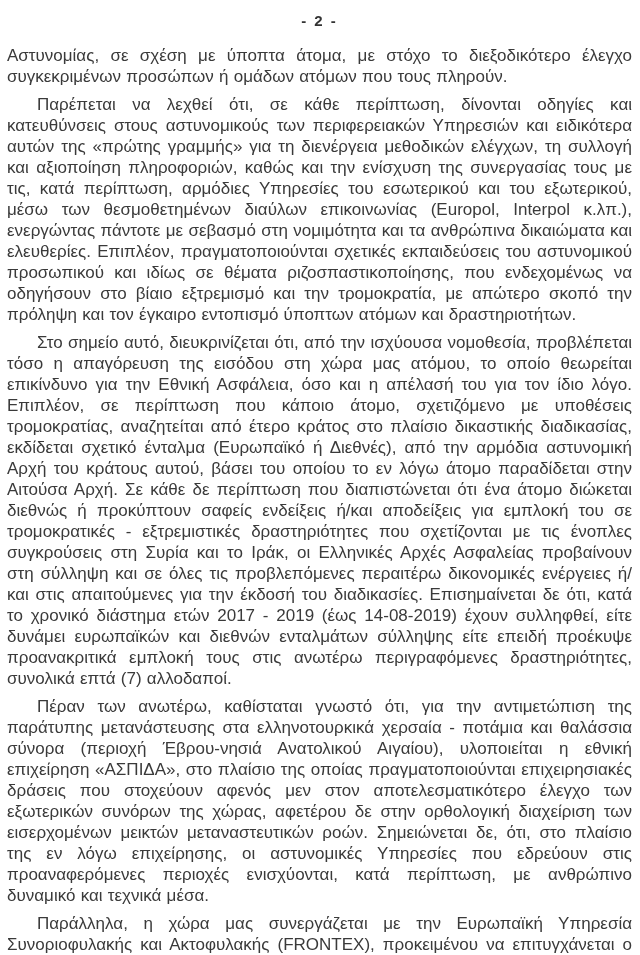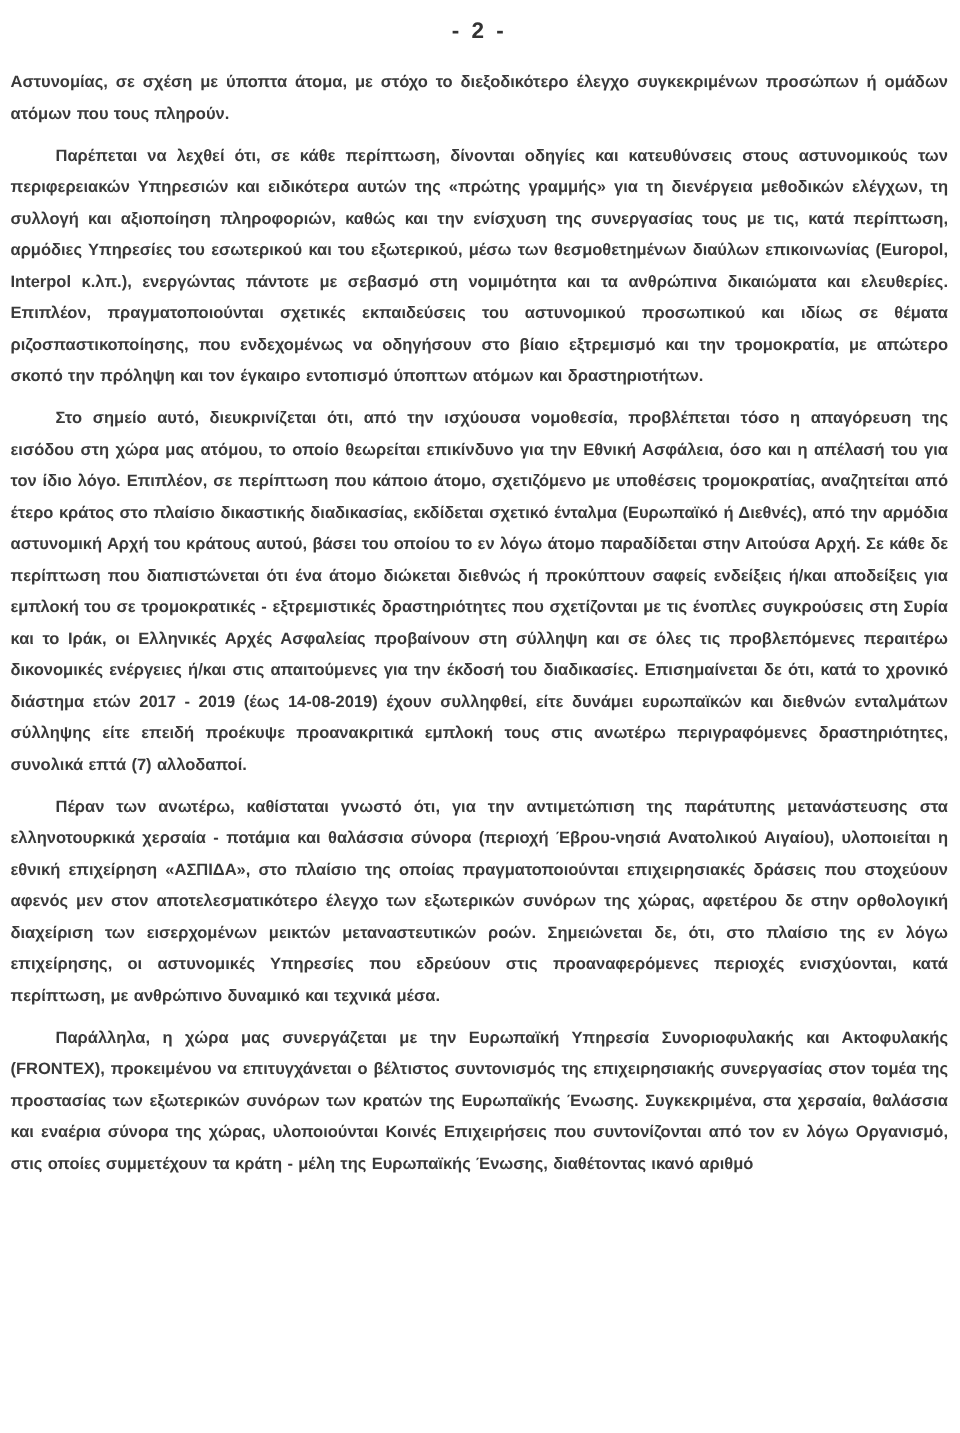--- a/index.html
+++ b/index.html
@@ -24,26 +24,25 @@
     text-align: center;
     font-weight: bold;
     font-size: 15px;
     color: #333333;
     letter-spacing: 2px;
     margin: 0 0 14px 0;
     line-height: 21px;
   }
   .body-text p {
     margin: 0 0 7px 0;
-    font-size: 11px;
+    font-size: 17px;
     line-height: 21px;
     color: #3a3a3a;
     text-align: justify;
     word-spacing: 0.5px;
-    font-weight: bold;
   }
   .body-text p.indented {
     text-indent: 30px;
   }
 </style>
 </head>
 <body>
 
 <div class="page">
 

